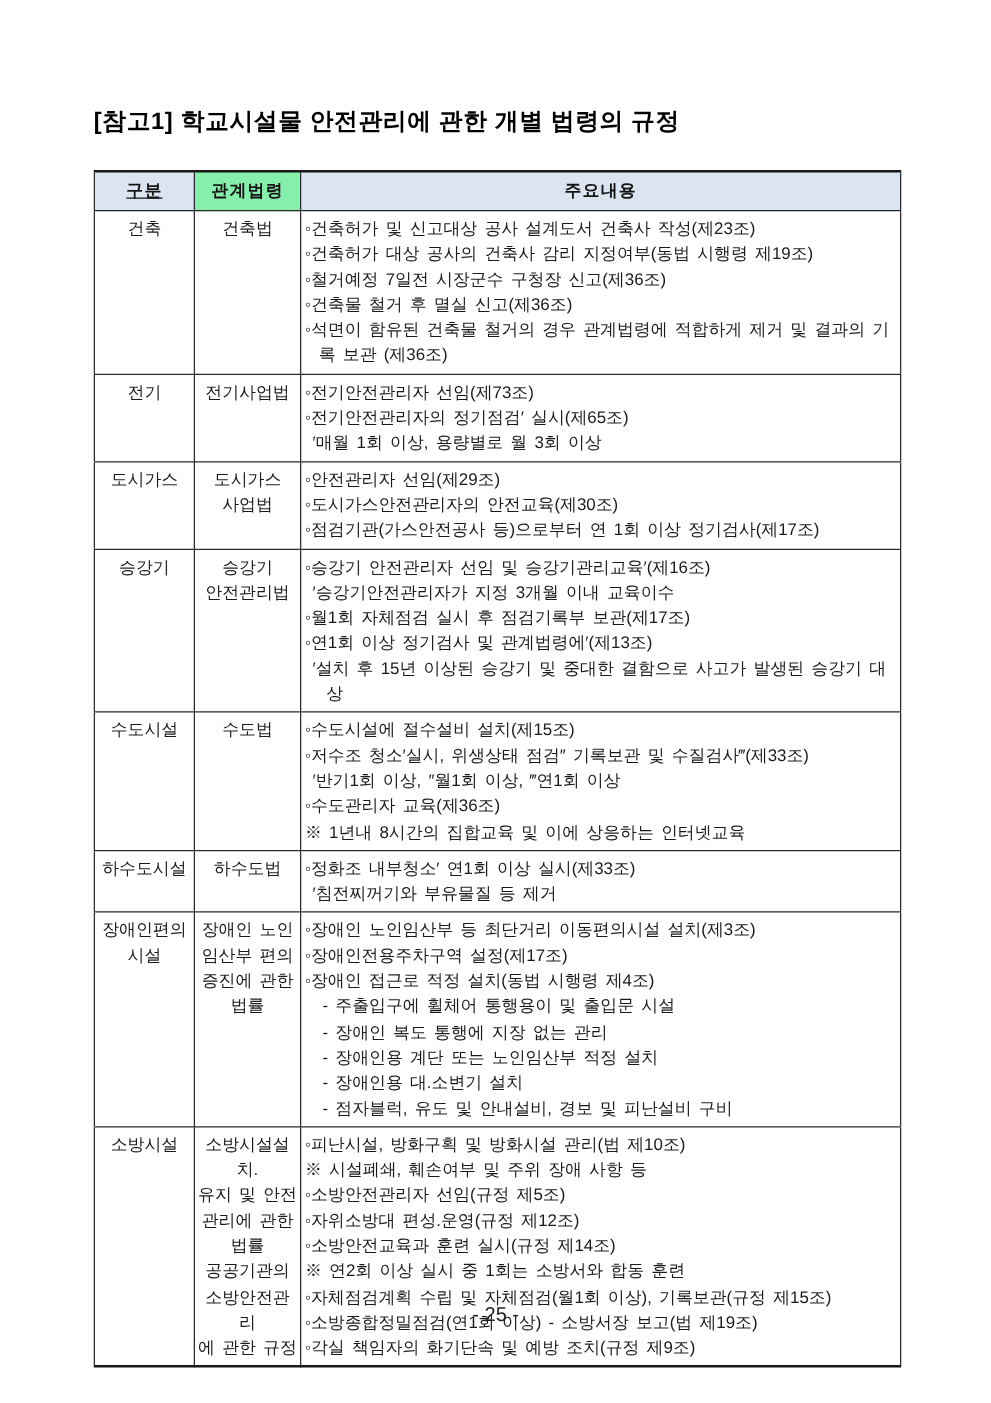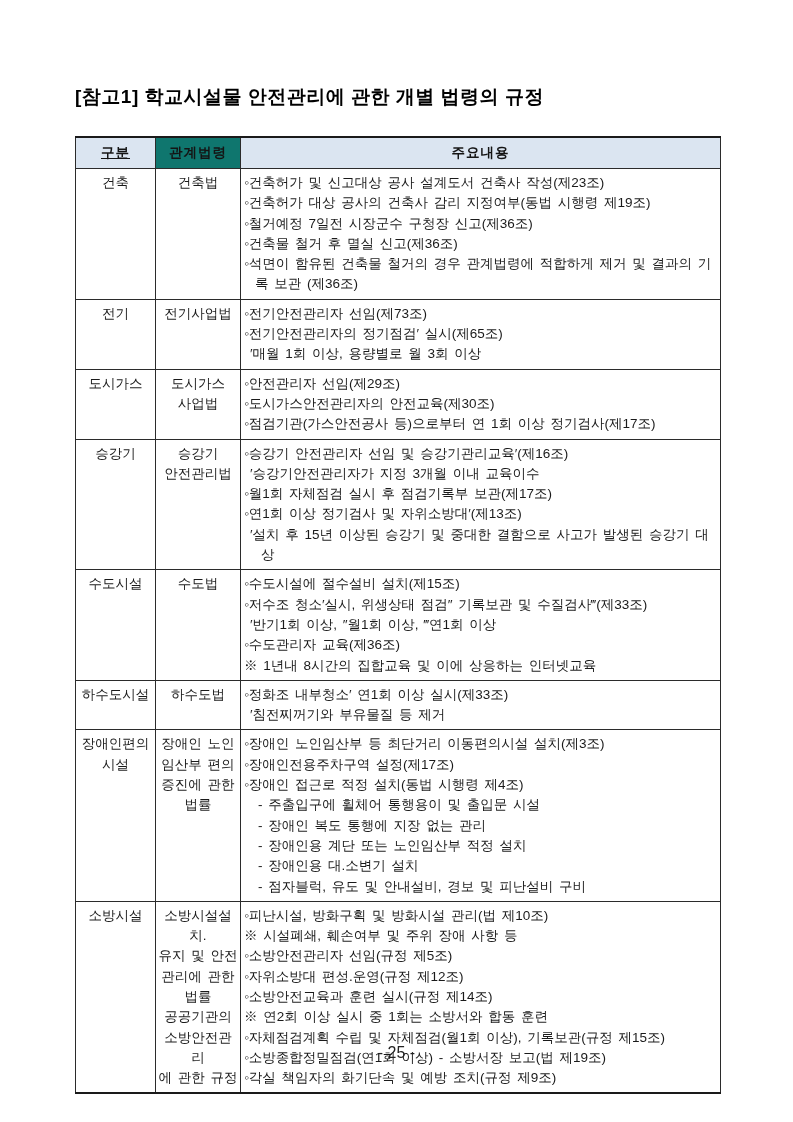--- a/index.html
+++ b/index.html
@@ -92,21 +92,21 @@
 
   <table class="reg-table">
     <colgroup>
       <col class="c-cat">
       <col class="c-law">
       <col class="c-det">
     </colgroup>
     <thead>
       <tr>
         <th style="background: rgb(219, 229, 241); text-decoration: underline;">구분</th>
-        <th style="background: #0f766e;">관계법령</th>
+        <th style="background: #86efac;">관계법령</th>
         <th style="background: rgb(219, 229, 241);">주요내용</th>
       </tr>
     </thead>
     <tbody id="table-body">
         <tr>
           <td class="col-cat">건축</td>
           <td class="col-law">건축법</td>
           <td class="col-details">
             <div class="detail">◦건축허가 및 신고대상 공사 설계도서 건축사 작성(제23조)</div>
             <div class="detail">◦건축허가 대상 공사의 건축사 감리 지정여부(동법 시행령 제19조)</div>
@@ -135,21 +135,21 @@
           </td>
         </tr>
         <tr>
           <td class="col-cat">승강기</td>
           <td class="col-law">승강기
 안전관리법</td>
           <td class="col-details">
             <div class="detail">◦승강기 안전관리자 선임 및 승강기관리교육′(제16조)</div>
             <div class="detail note">′승강기안전관리자가 지정 3개월 이내 교육이수</div>
             <div class="detail">◦월1회 자체점검 실시 후 점검기록부 보관(제17조)</div>
-            <div class="detail">◦연1회 이상 정기검사 및 자위소방대′(제13조)</div>
+            <div class="detail">◦연1회 이상 정기검사 및 관계법령에′(제13조)</div>
             <div class="detail note">′설치 후 15년 이상된 승강기 및 중대한 결함으로 사고가 발생된 승강기 대상</div>
           </td>
         </tr>
         <tr>
           <td class="col-cat">수도시설</td>
           <td class="col-law">수도법</td>
           <td class="col-details">
             <div class="detail">◦수도시설에 절수설비 설치(제15조)</div>
             <div class="detail">◦저수조 청소′실시, 위생상태 점검″ 기록보관 및 수질검사‴(제33조)</div>
             <div class="detail note">′반기1회 이상, ″월1회 이상, ‴연1회 이상</div>

